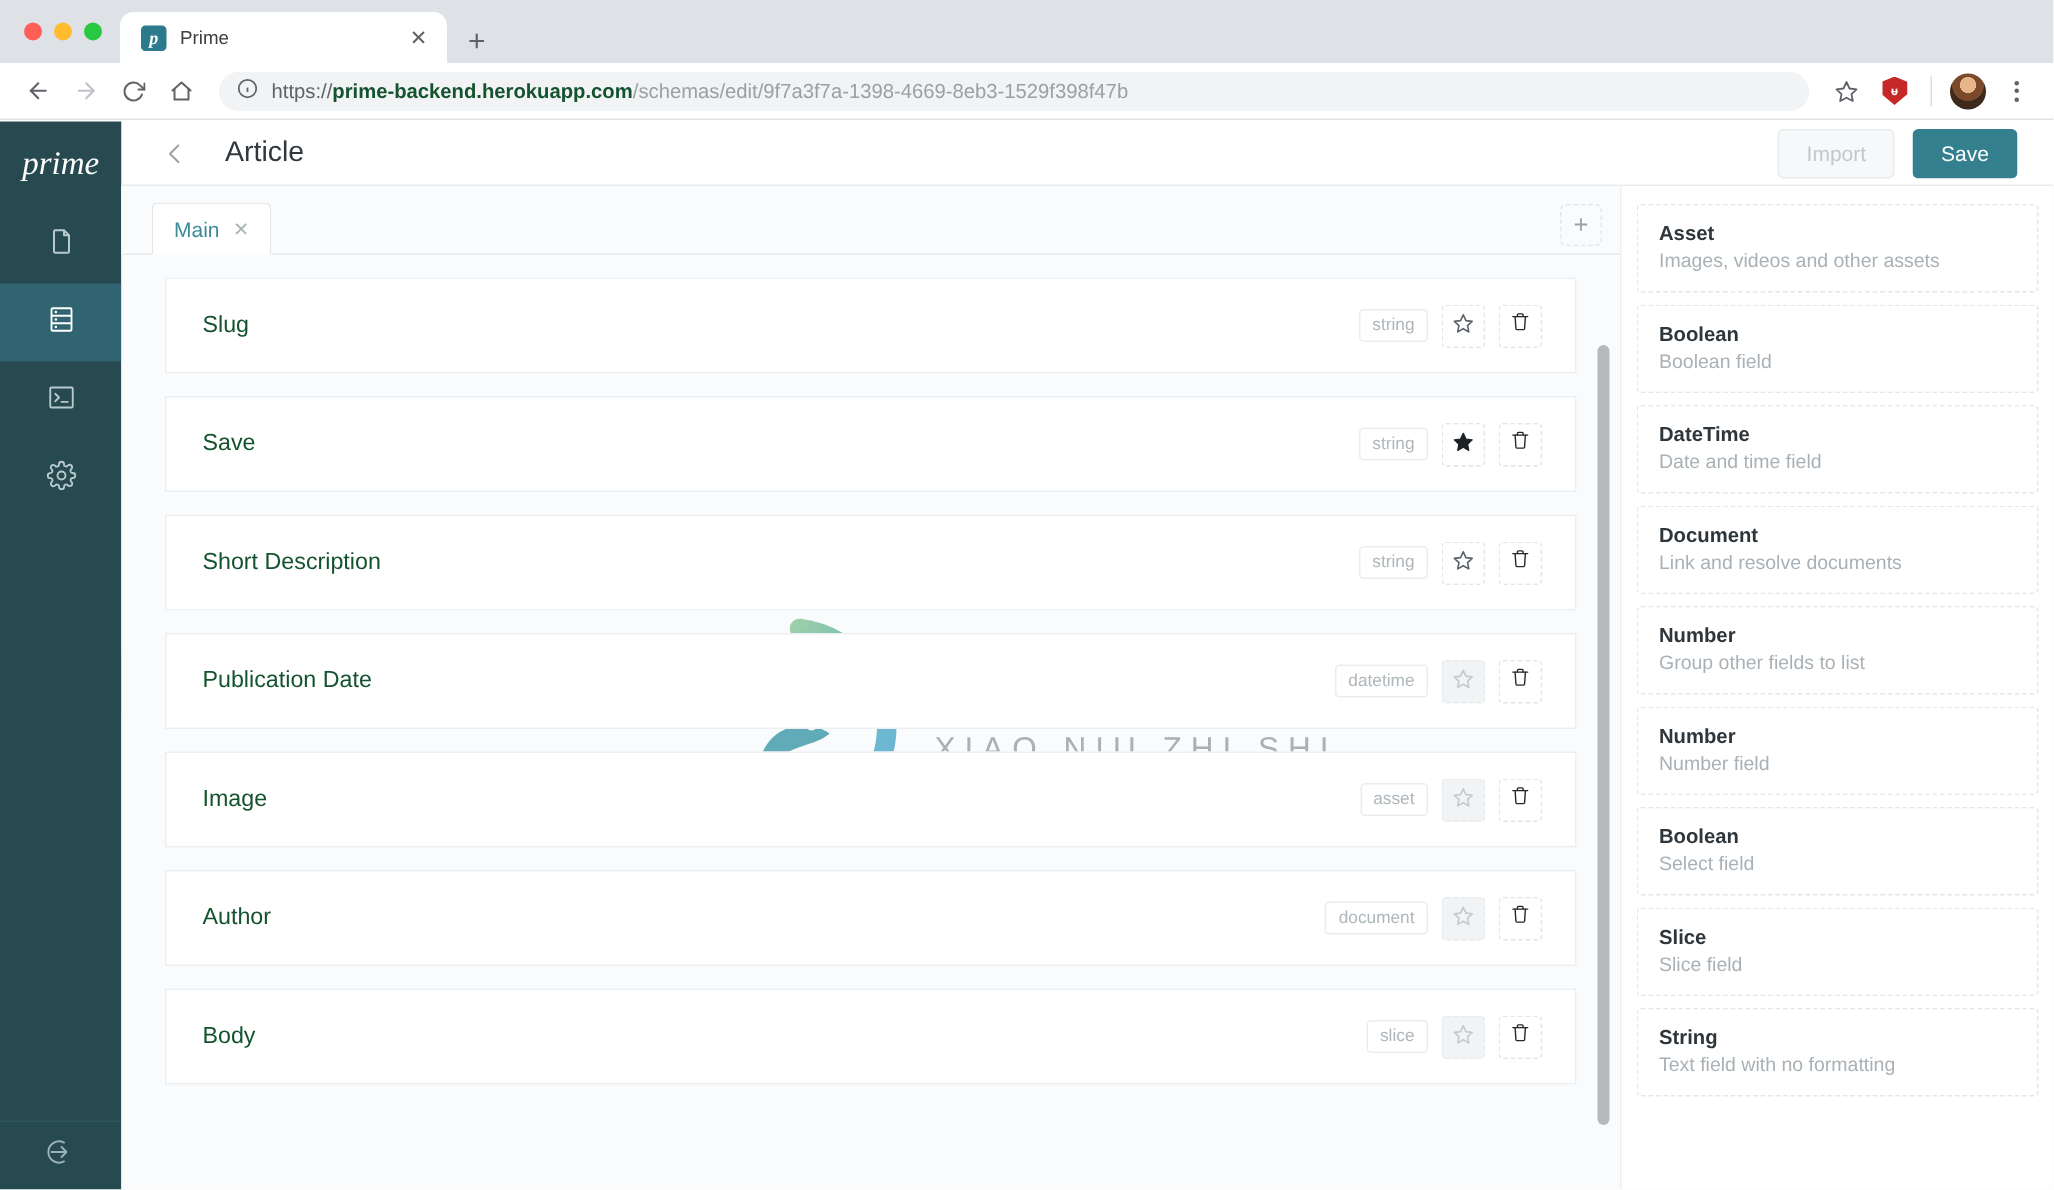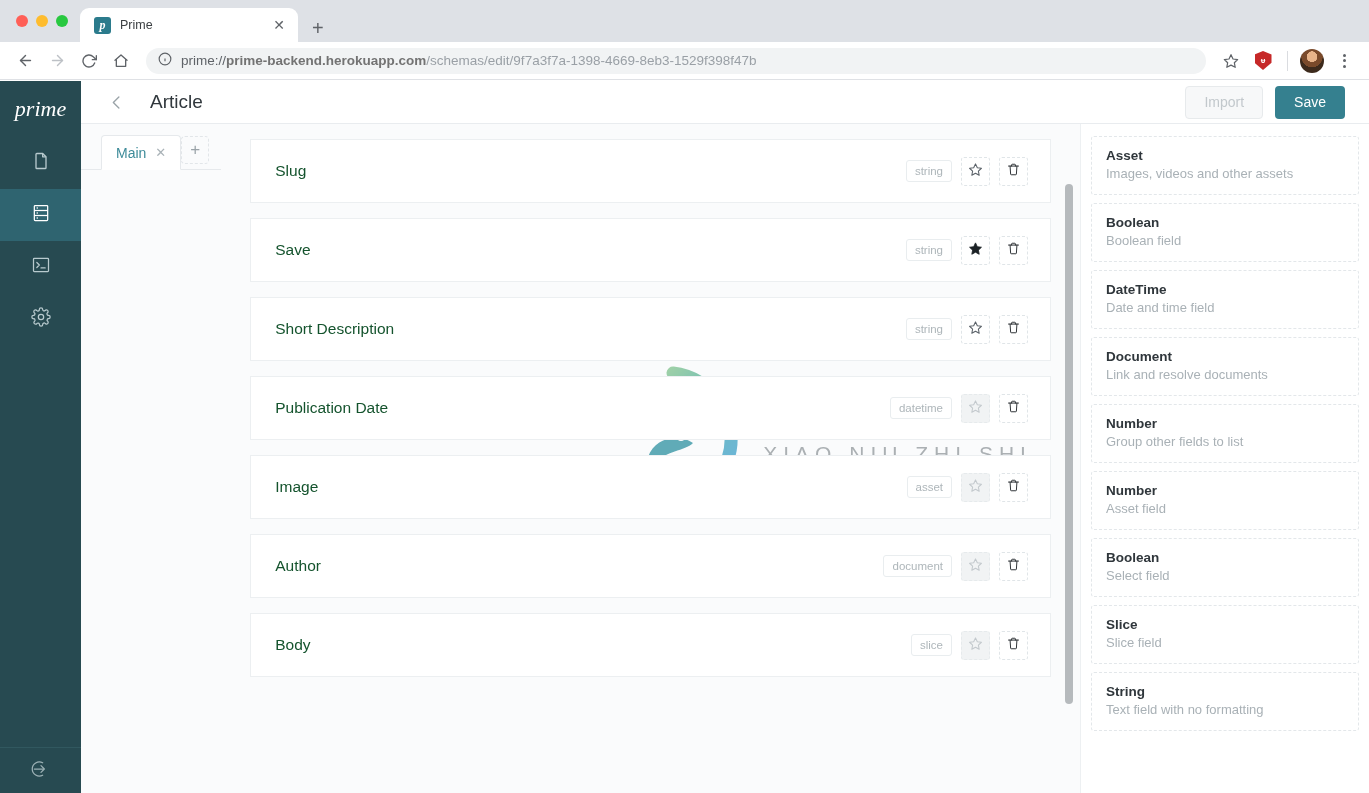--- a/index.html
+++ b/index.html
@@ -47,21 +47,21 @@
   .tb-btn {
     width: 30px; height: 30px; display: flex; align-items: center; justify-content: center;
     color: #5f6368; border-radius: 50%;
   }
   .omnibox {
     flex: 1; height: 26px; background: #f1f3f4; border-radius: 13px;
     display: flex; align-items: center; padding: 0 12px; gap: 9px;
     margin: 0 8px; font-size: 13.5px; color: #9aa0a6;
   }
   .omnibox .urltext { white-space: nowrap; overflow: hidden; }
-  .omnibox .urltext b { color: #737373; font-weight: 700; }
+  .omnibox .urltext b { color: #14532d; font-weight: 700; }
   .omnibox .urltext .sch { color: #5f6368; font-weight: 400; }
   .ext-shield {
     width: 17px; height: 19px; background: #c62828;
     clip-path: polygon(50% 0, 100% 18%, 100% 62%, 50% 100%, 0 62%, 0 18%);
     display: flex; align-items: center; justify-content: center;
     color: #fff; font-size: 8px; font-weight: bold;
   }
   .avatar {
     width: 24px; height: 24px; border-radius: 50%;
     background: radial-gradient(circle at 50% 32%, #e8b48a 0 26%, #7a4a2b 27% 52%, #3d2a1c 53% 100%);
@@ -114,21 +114,21 @@
   .btn {
     height: 33px; padding: 0 18px; border-radius: 4px; font-size: 14px;
     display: flex; align-items: center; justify-content: center; border: 1px solid transparent;
   }
   .btn-import { background: #f7f8f9; color: #c2c8cc; border-color: #e7eaec; text-align: right; }
   .btn-save { background: #35808f; color: #fff; }
 
   .body-area { flex: 1; display: flex; min-height: 0; background: #fafbfc; }
 
   
-  .center { flex: 1; min-width: 0; display: flex; flex-direction: row; position: relative; background: #fafbfc; }
+  .center { flex: 1; min-width: 0; display: flex; flex-direction: column; position: relative; background: #fafbfc; }
 
   .tabbar {
     height: 46px; background: #fafbfc; border-bottom: 1px solid #e6e9ec;
     display: flex; align-items: flex-end; padding: 0 12px 0 20px; flex-shrink: 0;
   }
   .schema-tab {
     background: #fff; border: 1px solid #e6e9ec; border-bottom-color: #fff;
     border-radius: 4px 4px 0 0; height: 35px; padding: 0 14px;
     display: flex; align-items: center; gap: 9px; font-size: 14px; color: #3d8b99;
     position: relative; top: 1px;
@@ -242,21 +242,21 @@
     </span>
 
     <div class="omnibox">
       <span style="font-size:13px;color:#5f6368">
         <svg width="14" height="14" viewBox="0 0 24 24" fill="none" stroke="currentColor" stroke-width="2">
             <circle cx="12" cy="12" r="10"></circle>
             <line x1="12" y1="16" x2="12" y2="11"></line>
             <line x1="12" y1="8" x2="12.01" y2="8"></line>
           </svg>
       </span>
-      <span class="urltext"><span class="sch">prime://</span><b>prime-backend.herokuapp.com</b><span>/schemas/edit/9f7a3f7a-1398-4669-8eb3-1529f398f47b</span></span>
+      <span class="urltext"><span class="sch">https://</span><b>prime-backend.herokuapp.com</b><span>/schemas/edit/9f7a3f7a-1398-4669-8eb3-1529f398f47b</span></span>
     </div>
 
     <span class="tb-btn">
       <svg width="16" height="16" viewBox="0 0 24 24" fill="none" stroke="currentColor" stroke-width="1.8" stroke-linejoin="round">
           <polygon points="12 2.5 15 9 22 9.8 17 14.6 18.3 21.5 12 18.2 5.7 21.5 7 14.6 2 9.8 9 9"></polygon>
         </svg>
     </span>
     <span class="tb-btn">
       <span class="ext-shield">ᵾ</span>
     </span>
@@ -536,21 +536,21 @@
             <div class="type-card">
               <div class="t">Document</div>
               <div class="d">Link and resolve documents</div>
             </div>
             <div class="type-card">
               <div class="t">Number</div>
               <div class="d">Group other fields to list</div>
             </div>
             <div class="type-card">
               <div class="t">Number</div>
-              <div class="d">Asset field</div>
+              <div class="d">Number field</div>
             </div>
             <div class="type-card">
               <div class="t">Boolean</div>
               <div class="d">Select field</div>
             </div>
             <div class="type-card">
               <div class="t">Slice</div>
               <div class="d">Slice field</div>
             </div>
             <div class="type-card">

